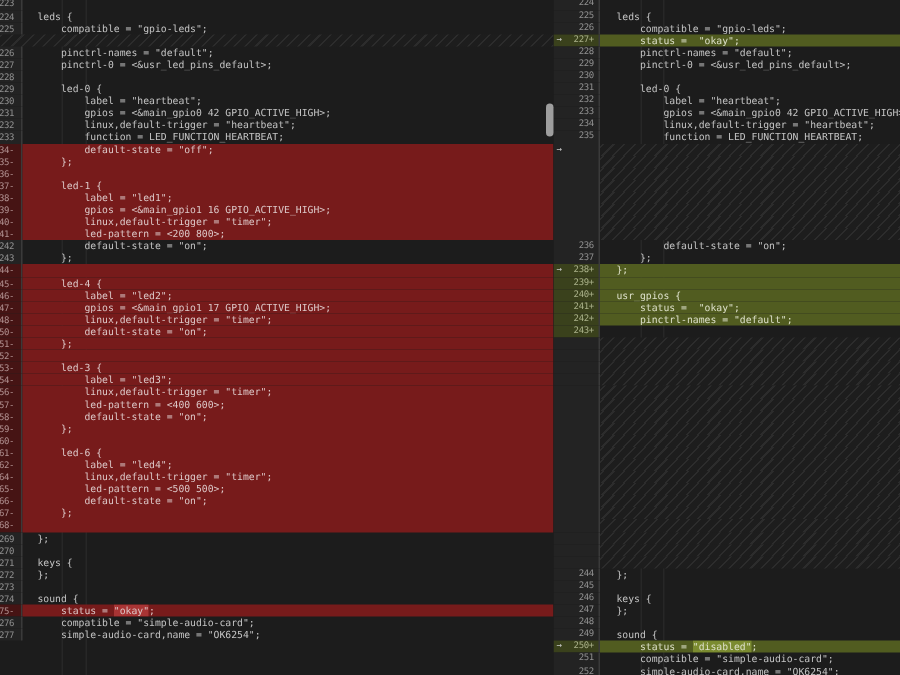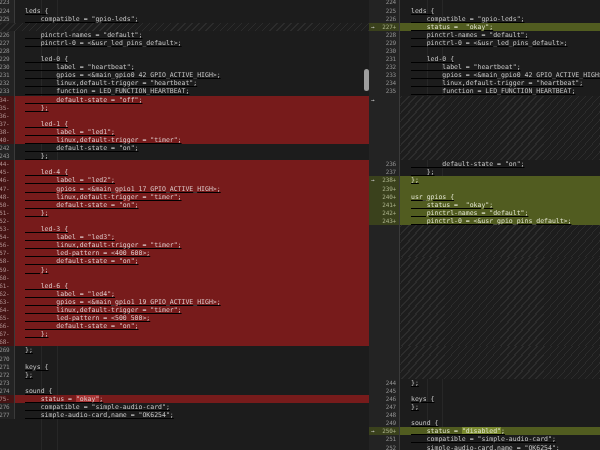--- a/index.html
+++ b/index.html
@@ -1,17 +1,17 @@
 <!DOCTYPE html>
 <html><head>
 <meta charset="utf-8">
 <style>
   html,body{margin:0;padding:0;width:600px;height:450px;overflow:hidden;
     background:#1c1c1c;font-family:"DejaVu Sans Mono",monospace;}
-  .diff{position:relative;width:600px;height:450px;display:flex;text-decoration:underline;}
+  .diff{position:relative;width:600px;height:450px;display:flex;}
   .pane{position:relative;height:450px;overflow:hidden;background:#1c1c1c;}
   .pane.left{width:369px;}
   .pane.right{width:231px;}
   .guide{position:absolute;top:0;bottom:0;width:1px;background:#272727;z-index:0;}
   .rows{position:relative;z-index:1;margin-top:-1.6px;}
   .row{display:flex;height:8.1px;line-height:8.1px;font-size:6.5px;}
   .gut{flex:none;background:#232323;border-right:1px solid #3a3a3a;}
   .s-l .gut{width:14px;overflow:visible;}
   .s-r .gut{width:30px;position:relative;}
   .code{flex:1;white-space:pre;color:#c4c4c4;overflow:hidden;}
@@ -108,23 +108,31 @@
         </div>
         <div class="row k-d s-l">
           <span class="gut"><span class="num">237-</span></span>
           <span class="code">    led-1 {</span>
         </div>
         <div class="row k-d s-l">
           <span class="gut"><span class="num">238-</span></span>
           <span class="code">        label = "led1";</span>
         </div>
         <div class="row k-d s-l">
+          <span class="gut"><span class="num">239-</span></span>
+          <span class="code">        gpios = &lt;&amp;main_gpio1 16 GPIO_ACTIVE_HIGH&gt;;</span>
+        </div>
+        <div class="row k-d s-l">
           <span class="gut"><span class="num">240-</span></span>
           <span class="code">        linux,default-trigger = "timer";</span>
         </div>
+        <div class="row k-d s-l">
+          <span class="gut"><span class="num">241-</span></span>
+          <span class="code">        led-pattern = &lt;200 800&gt;;</span>
+        </div>
         <div class="row k-c s-l">
           <span class="gut"><span class="num">242</span></span>
           <span class="code">        default-state = "on";</span>
         </div>
         <div class="row k-c s-l">
           <span class="gut"><span class="num">243</span></span>
           <span class="code">    };</span>
         </div>
         <div class="row k-d s-l">
           <span class="gut"><span class="num">244-</span></span>
@@ -186,24 +194,20 @@
           <span class="gut"><span class="num">260-</span></span>
           <span class="code"></span>
         </div>
         <div class="row k-d s-l">
           <span class="gut"><span class="num">261-</span></span>
           <span class="code">    led-6 {</span>
         </div>
         <div class="row k-d s-l">
           <span class="gut"><span class="num">262-</span></span>
           <span class="code">        label = "led4";</span>
-        </div>
-        <div class="row k-d s-l">
-          <span class="gut"><span class="num">263-</span></span>
-          <span class="code">        gpios = &lt;&amp;main_gpio1 19 GPIO_ACTIVE_HIGH&gt;;</span>
         </div>
         <div class="row k-d s-l">
           <span class="gut"><span class="num">264-</span></span>
           <span class="code">        linux,default-trigger = "timer";</span>
         </div>
         <div class="row k-d s-l">
           <span class="gut"><span class="num">265-</span></span>
           <span class="code">        led-pattern = &lt;500 500&gt;;</span>
         </div>
         <div class="row k-d s-l">
@@ -447,21 +451,20 @@
             <span class="arrow"></span>
             <span class="num">242+</span>
           </span>
           <span class="code">    pinctrl-names = "default";</span>
         </div>
         <div class="row k-a s-r">
           <span class="gut">
             <span class="arrow"></span>
             <span class="num">243+</span>
           </span>
-          <span class="code">    pinctrl-0 = &lt;&amp;usr_gpio_pins_default&gt;;</span>
         </div>
         <div class="row k-h s-r">
           <span class="gut">
             <span class="arrow"></span>
             <span class="num"></span>
           </span>
           <span class="code"></span>
         </div>
         <div class="row k-h s-r">
           <span class="gut">

